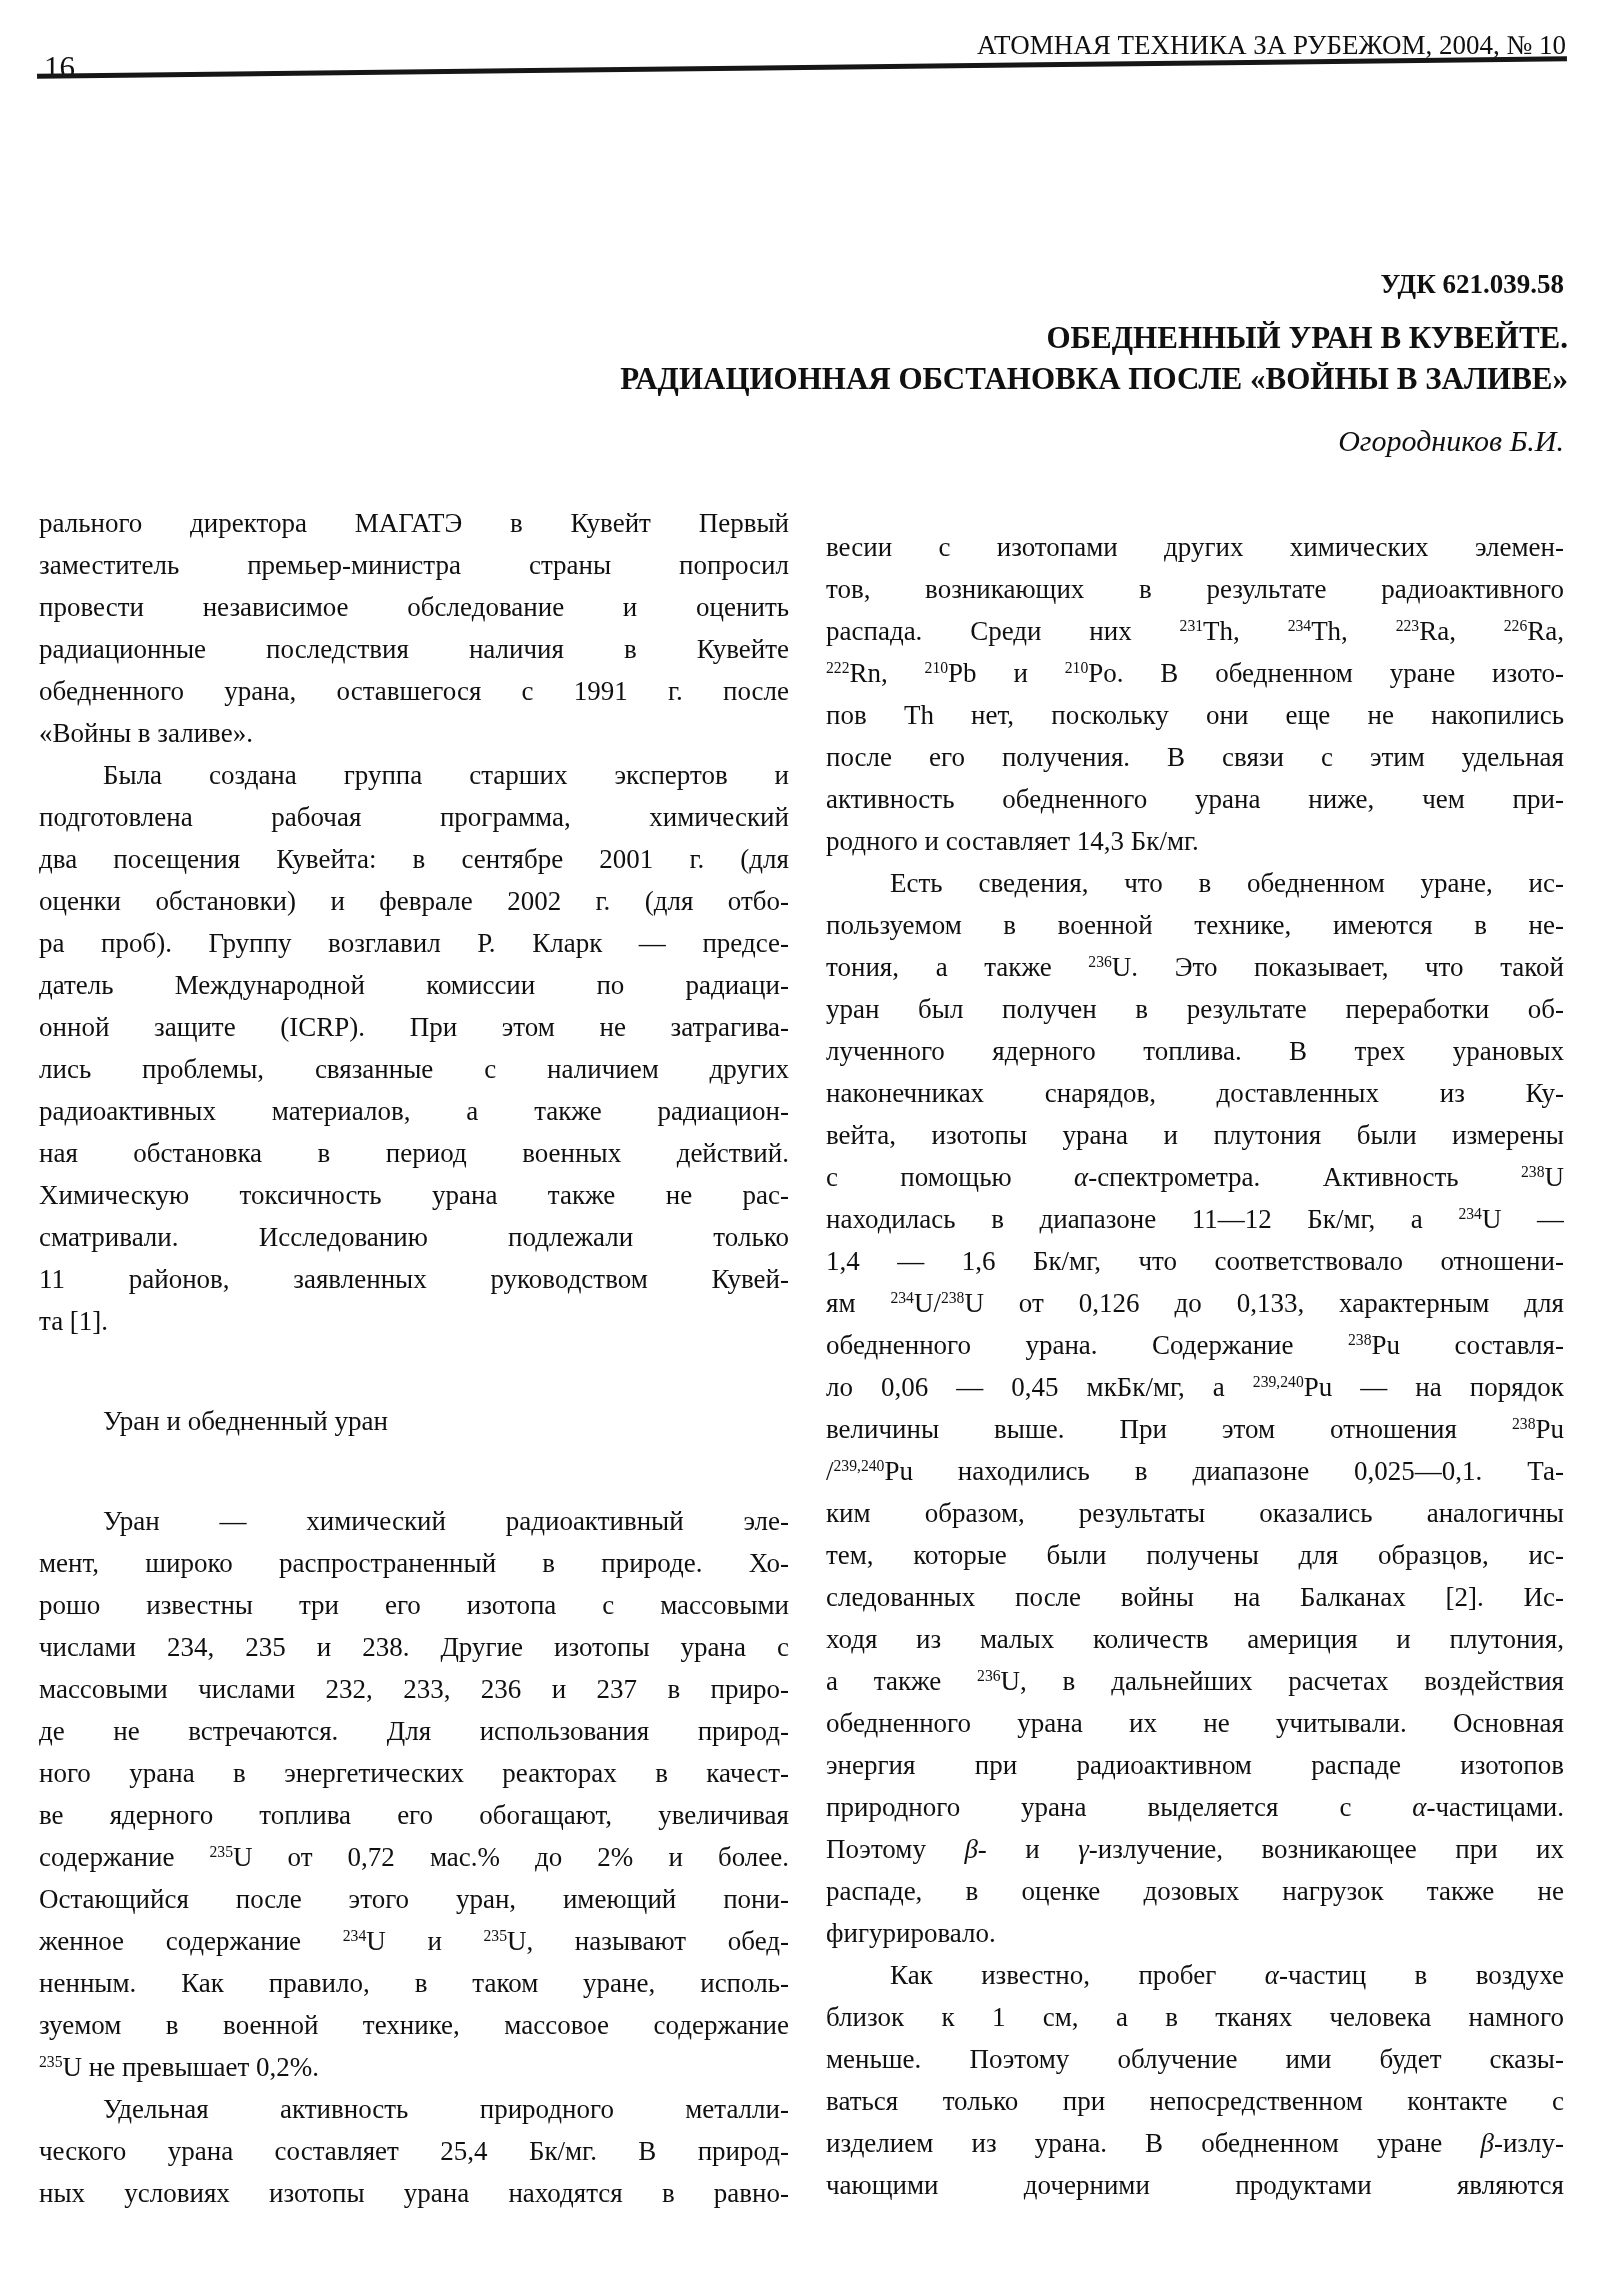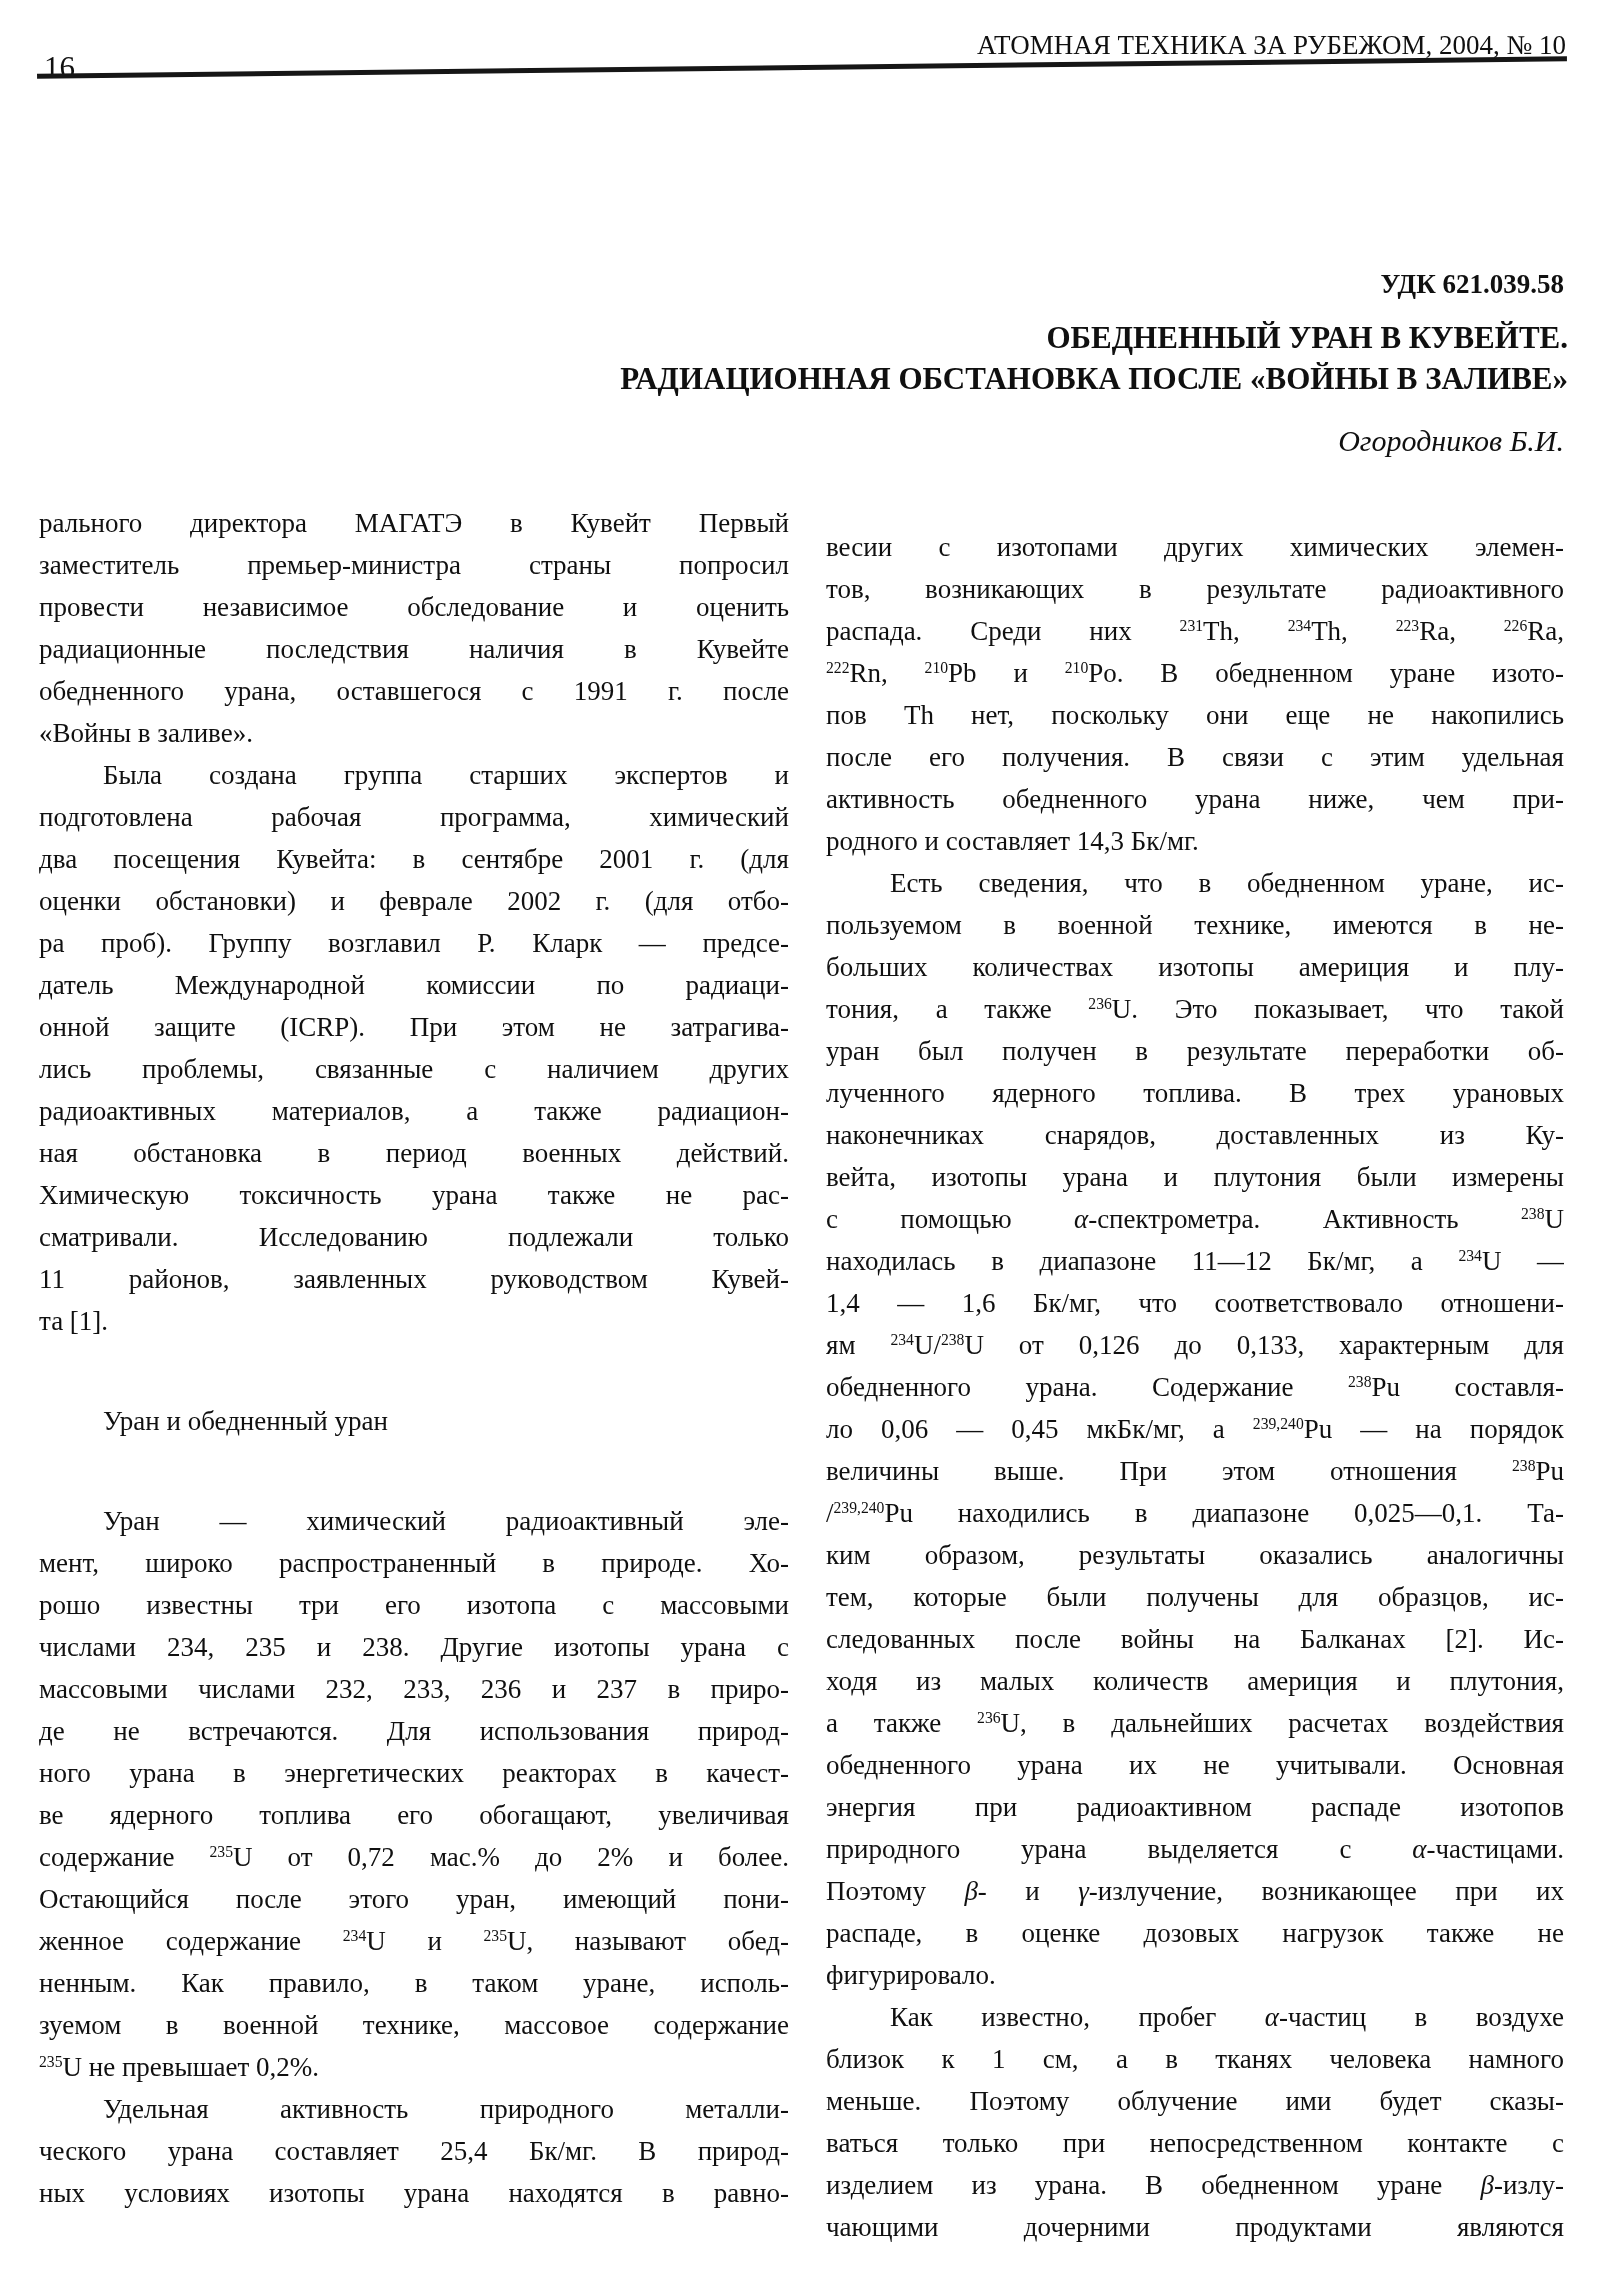--- a/index.html
+++ b/index.html
@@ -106,21 +106,20 @@
         <div class="line">распада. Среди них <sup>231</sup>Th, <sup>234</sup>Th, <sup>223</sup>Ra, <sup>226</sup>Ra,</div>
         <div class="line"><sup>222</sup>Rn, <sup>210</sup>Pb и <sup>210</sup>Po. В обедненном уране изото-</div>
         <div class="line">пов Th нет, поскольку они еще не накопились</div>
         <div class="line">после его получения. В связи с этим удельная</div>
         <div class="line">активность обедненного урана ниже, чем при-</div>
         <div class="line plain">родного и составляет 14,3 Бк/мг.</div>
       </div>
       <div class="para">
         <div class="line first">Есть сведения, что в обедненном уране, ис-</div>
         <div class="line">пользуемом в военной технике, имеются в не-</div>
-        <div class="line">больших количествах изотопы америция и плу-</div>
         <div class="line">тония, а также <sup>236</sup>U. Это показывает, что такой</div>
         <div class="line">уран был получен в результате переработки об-</div>
         <div class="line">лученного ядерного топлива. В трех урановых</div>
         <div class="line">наконечниках снарядов, доставленных из Ку-</div>
         <div class="line">вейта, изотопы урана и плутония были измерены</div>
         <div class="line">с помощью <i>α</i>-спектрометра. Активность <sup>238</sup>U</div>
         <div class="line">находилась в диапазоне 11—12 Бк/мг, а <sup>234</sup>U —</div>
         <div class="line">1,4 — 1,6 Бк/мг, что соответствовало отношени-</div>
         <div class="line">ям <sup>234</sup>U/<sup>238</sup>U от 0,126 до 0,133, характерным для</div>
         <div class="line">обедненного урана. Содержание <sup>238</sup>Pu составля-</div>

